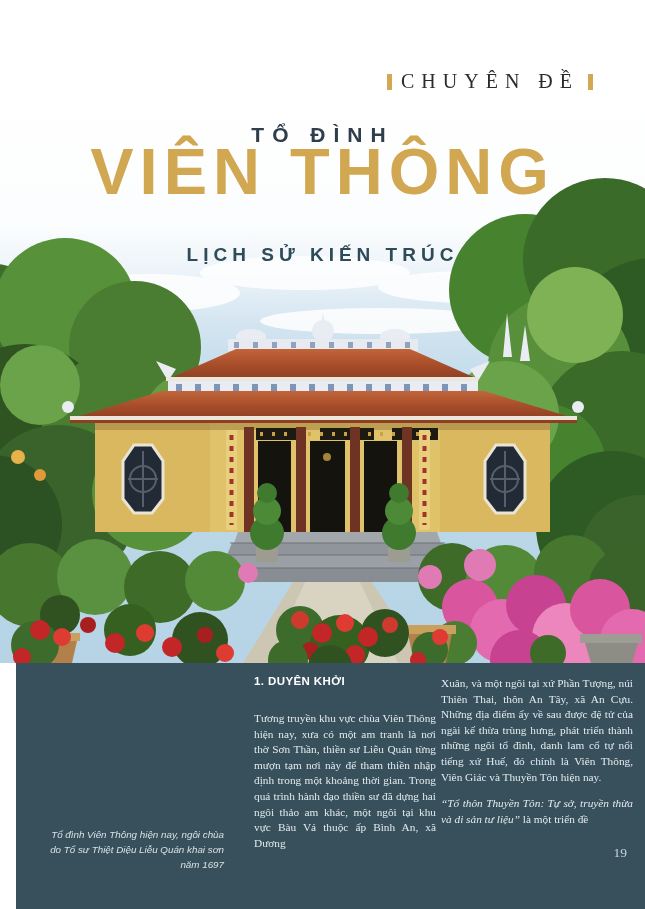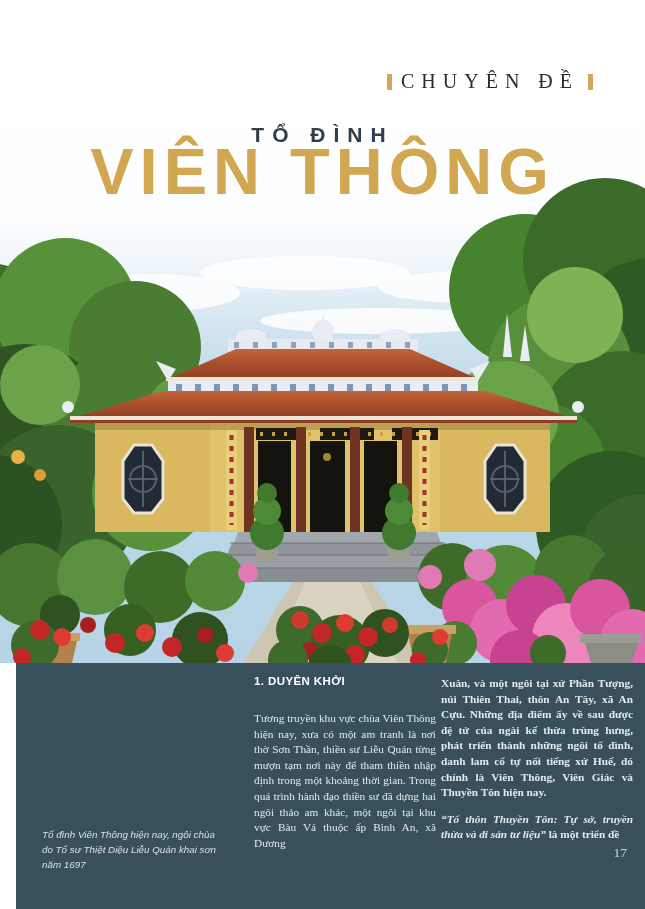--- a/index.html
+++ b/index.html
@@ -34,29 +34,29 @@
   .section-heading{
     position:absolute;left:238px;top:12px;margin:0;
     font-size:11.5px;font-weight:bold;letter-spacing:0.4px;color:#ffffff;
   }
   .body-col{
     font-family:"Liberation Serif","DejaVu Serif",serif;
     font-size:11.3px;line-height:15.6px;text-align:justify;color:#e3ebee;margin:0;
   }
   .col1{position:absolute;left:238px;top:48px;width:182px;}
   .col2{position:absolute;left:425px;top:13px;width:192px;}
-  .col2 p{margin:0;font-weight:bold;}
+  .col2 p{margin:0;}
   .col2 p + p{margin-top:11px;}
   .work-title{font-style:italic;}
   .author{
     position:absolute;left:28px;top:46px;width:180px;text-align:right;
     font-size:12.5px;letter-spacing:5.5px;color:#e0e9ec;white-space:nowrap;
   }
   .caption{
-    position:absolute;left:26px;top:164px;width:182px;margin:0;text-align:left;
+    position:absolute;left:26px;top:164px;width:182px;margin:0;text-align:right;
     font-style:italic;font-size:9.8px;line-height:15px;color:#d7e1e5;
   }
   .page-number{
     position:absolute;right:34px;top:182px;
     font-family:"Liberation Serif","DejaVu Serif",serif;font-size:13.5px;color:#c8d5da;
   }
 </style>
 </head>
 <body>
 
@@ -298,28 +298,28 @@
         <circle cx="440" cy="552" r="8" fill="#de3b32"></circle>
         <circle cx="418" cy="575" r="8" fill="#c22626"></circle>
       </g>
     </g>
   </svg>
 
   <div class="title-block">
     <div class="title-eyebrow">TỔ ĐÌNH</div>
     <h1 class="title-main">VIÊN THÔNG</h1>
     <div class="title-sub">
-      <br>
+      <span>LỊCH SỬ KIẾN TRÚC</span><br>
     </div>
   </div>
 
   <div class="panel">
     <h2 class="section-heading">1. DUYÊN KHỞI</h2>
     <p class="caption">Tổ đình Viên Thông hiện nay, ngôi chùa do Tổ sư Thiệt Diệu Liễu Quán khai sơn năm 1697</p>
     <p class="body-col col1">Tương truyền khu vực chùa Viên Thông hiện nay, xưa có một am tranh là nơi thờ Sơn Thần, thiền sư Liễu Quán từng mượn tạm nơi này để tham thiền nhập định trong một khoảng thời gian. Trong quá trình hành đạo thiền sư đã dựng hai ngôi thảo am khác, một ngôi tại khu vực Bàu Vá thuộc ấp Bình An, xã Dương</p>
     <div class="body-col col2">
       <p>Xuân, và một ngôi tại xứ Phần Tượng, núi Thiên Thai, thôn An Tây, xã An Cựu. Những địa điểm ấy về sau được đệ tử của ngài kế thừa trùng hưng, phát triển thành những ngôi tổ đình, danh lam cổ tự nổi tiếng xứ Huế, đó chính là Viên Thông, Viên Giác và Thuyền Tôn hiện nay.</p>
       <p><em class="work-title">“Tổ thôn Thuyền Tôn: Tự sở, truyền thừa và di sản tư liệu”</em><span> là một triển đề</span></p>
     </div>
-    <div class="page-number">17</div>
+    <div class="page-number">19</div>
   </div>
 
 </div>
 
 </body></html>

